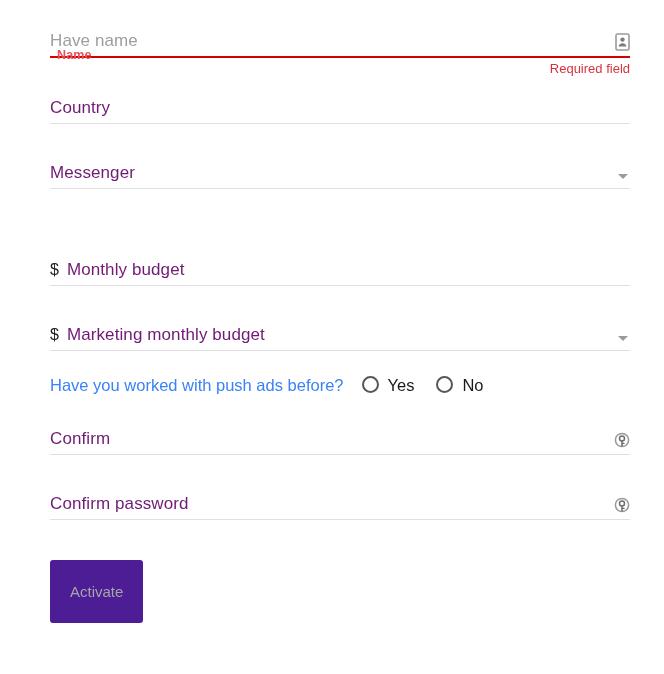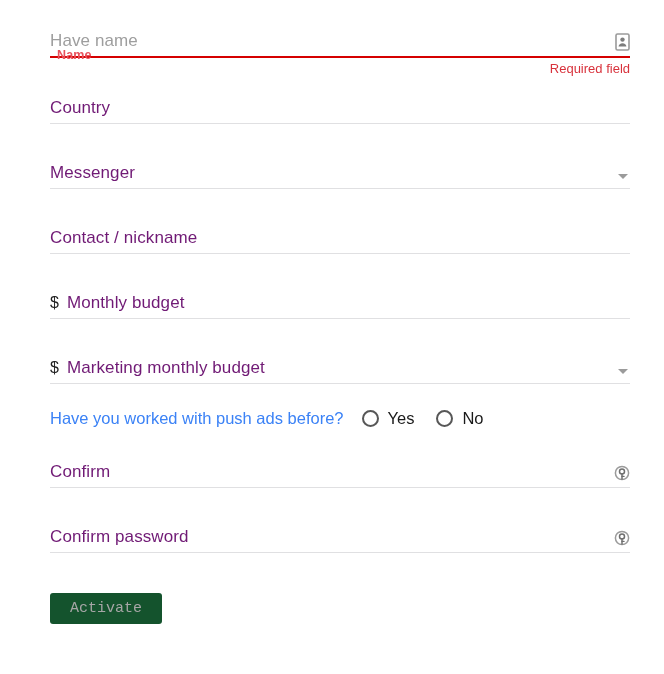--- a/index.html
+++ b/index.html
@@ -124,21 +124,21 @@
     color: #3b82f6;
     white-space: nowrap;
   }
   .radio-group {
     display: flex;
     align-items: center;
     margin-left: 18px;
   }
   .radio-option {
     display: flex;
-    align-items: center;
+    align-items: flex-start;
     margin-right: 22px;
   }
   .radio-circle {
     width: 17px;
     height: 17px;
     border: 2px solid #575757;
     border-radius: 50%;
     box-sizing: border-box;
     background: transparent;
   }
@@ -146,27 +146,27 @@
     font-size: 16.5px;
     color: #1a1a1a;
     margin-left: 9px;
   }
 
   
   .btn-wrap {
     margin-top: 40px;
   }
   .btn-activate {
-    background: #14532d;
+    background: #4c1d95;
     color: #a6a6a6;
     border: none;
     border-radius: 3px;
-    font-family: Liberation Mono, monospace;
+    font-family: Liberation Sans, sans-serif;
     font-size: 15px;
-    padding: 8px 20px;
+    padding: 24px 20px;
     line-height: 1;
     cursor: default;
   }
 
   
   .gap-a { height: 32px; }
   .gap-b { height: 32px; }
 </style>
 </head>
 <body>
@@ -196,23 +196,20 @@
 
   <div class="gap-a"></div>
   <div class="field">
     <span class="placeholder light">Messenger</span>
     <span class="adorn caret">
       <span class="caret-tri"></span>
     </span>
   </div>
 
   <div class="gap-b"></div>
-  <div class="field">
-    <span class="placeholder light">Contact / nickname</span>
-  </div>
 
   <div class="gap-b"></div>
   <div class="field">
     <span class="currency">$</span>
     <span class="placeholder light">Monthly budget</span>
   </div>
 
   <div class="gap-b"></div>
   <div class="field">
     <span class="currency">$</span>

